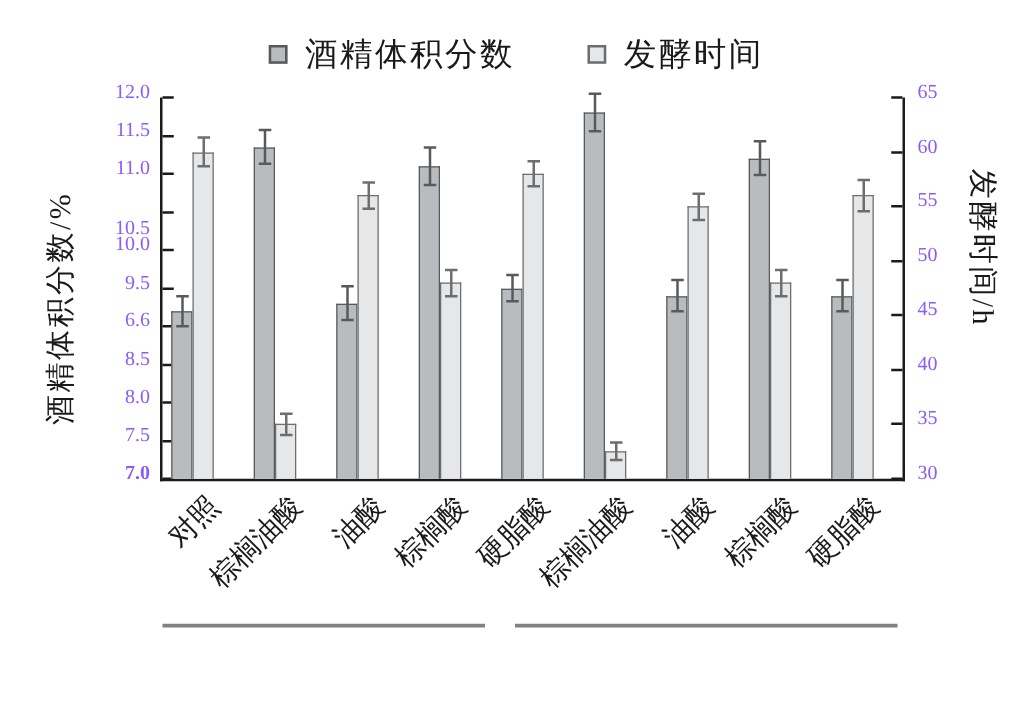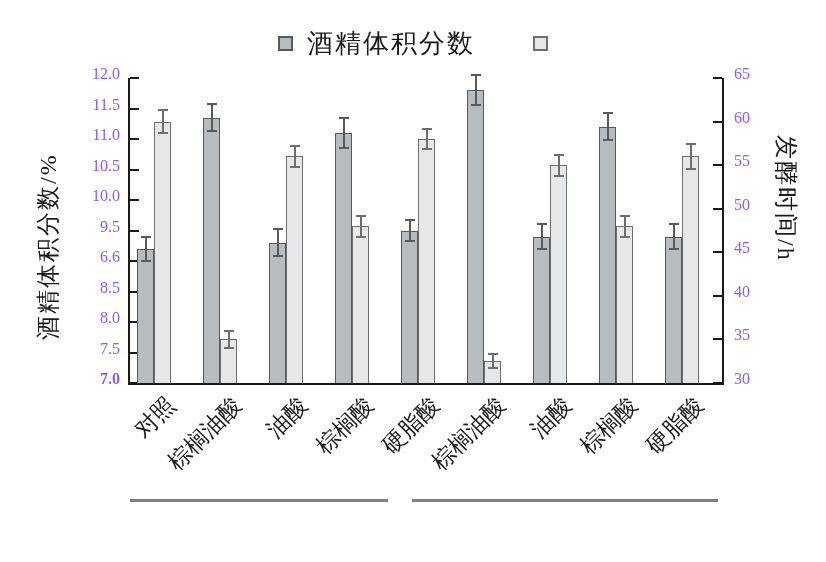--- a/index.html
+++ b/index.html
@@ -39,20 +39,21 @@
 
 <div id="chart">
 
   <div id="legend">
     <div class="legend-item">
       <span class="legend-swatch" id="swatch-alcohol" style="background: rgb(185, 188, 190); border: 2px solid rgb(88, 89, 91);"></span>
       <span>酒精体积分数</span>
     </div>
     <div class="legend-item">
       <span class="legend-swatch" id="swatch-ferment" style="background: rgb(230, 231, 233); border: 2px solid rgb(109, 110, 112);"></span>
+      <span>发酵时间</span>
     </div>
   </div>
 
   <div class="axis-title" id="y-left-title">酒精体积分数/%</div>
   <div class="axis-title" id="y-right-title">发酵时间/h</div>
 
   <div id="plot"></div>
 
   <div class="group-line" id="group-line-1" style="left: 130px; width: 258px;"></div>
   <div class="group-line" id="group-line-2" style="left: 412px; width: 306px;"></div>
@@ -68,21 +69,21 @@
     <div class="tick-label left" style="left: 46px; top: 310px;">8.0</div>
     <div class="tick" style="left: 130px; top: 290.5px; width: 9px; height: 2px;"></div>
     <div class="tick-label left" style="left: 46px; top: 279.5px;">8.5</div>
     <div class="tick" style="left: 130px; top: 260px; width: 9px; height: 2px;"></div>
     <div class="tick-label left" style="left: 46px; top: 249px;">6.6</div>
     <div class="tick" style="left: 130px; top: 229.5px; width: 9px; height: 2px;"></div>
     <div class="tick-label left" style="left: 46px; top: 218.5px;">9.5</div>
     <div class="tick" style="left: 130px; top: 199px; width: 9px; height: 2px;"></div>
     <div class="tick-label left" style="left: 46px; top: 188px;">10.0</div>
     <div class="tick" style="left: 130px; top: 168.5px; width: 9px; height: 2px;"></div>
-    <div class="tick-label left" style="left: 46px; top: 158px; text-align: right;">10.5</div>
+    <div class="tick-label left" style="left: 46px; top: 175px; text-align: right;">10.5</div>
     <div class="tick" style="left: 130px; top: 138px; width: 9px; height: 2px;"></div>
     <div class="tick-label left" style="left: 46px; top: 127px;">11.0</div>
     <div class="tick" style="left: 130px; top: 107.5px; width: 9px; height: 2px;"></div>
     <div class="tick-label left" style="left: 46px; top: 96.5px;">11.5</div>
     <div class="tick" style="left: 130px; top: 77px; width: 9px; height: 2px;"></div>
     <div class="tick-label left" style="left: 46px; top: 66px;">12.0</div>
     <div class="tick" style="left: 713px; top: 382px; width: 9px; height: 2px;"></div>
     <div class="tick-label right" style="left: 734px; top: 371px;">30</div>
     <div class="tick" style="left: 713px; top: 338.429px; width: 9px; height: 2px;"></div>
     <div class="tick-label right" style="left: 734px; top: 327.429px;">35</div>

